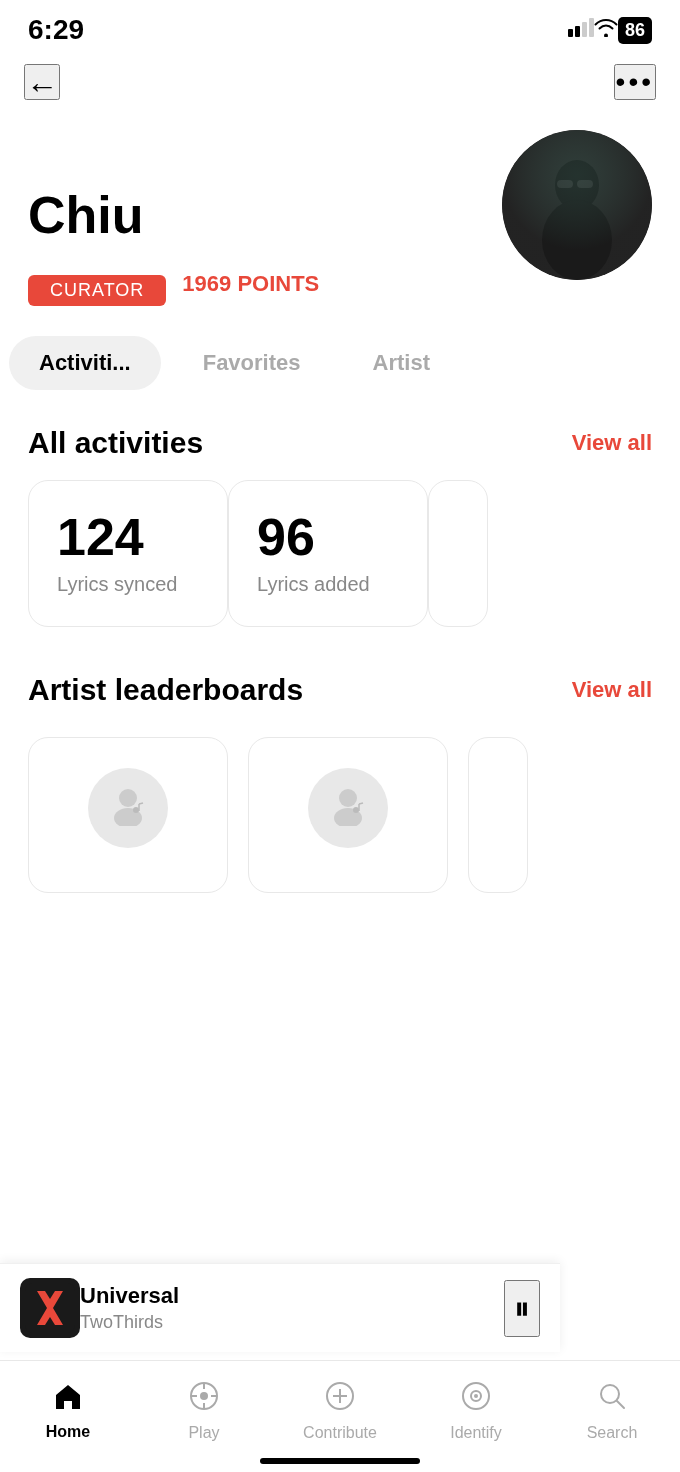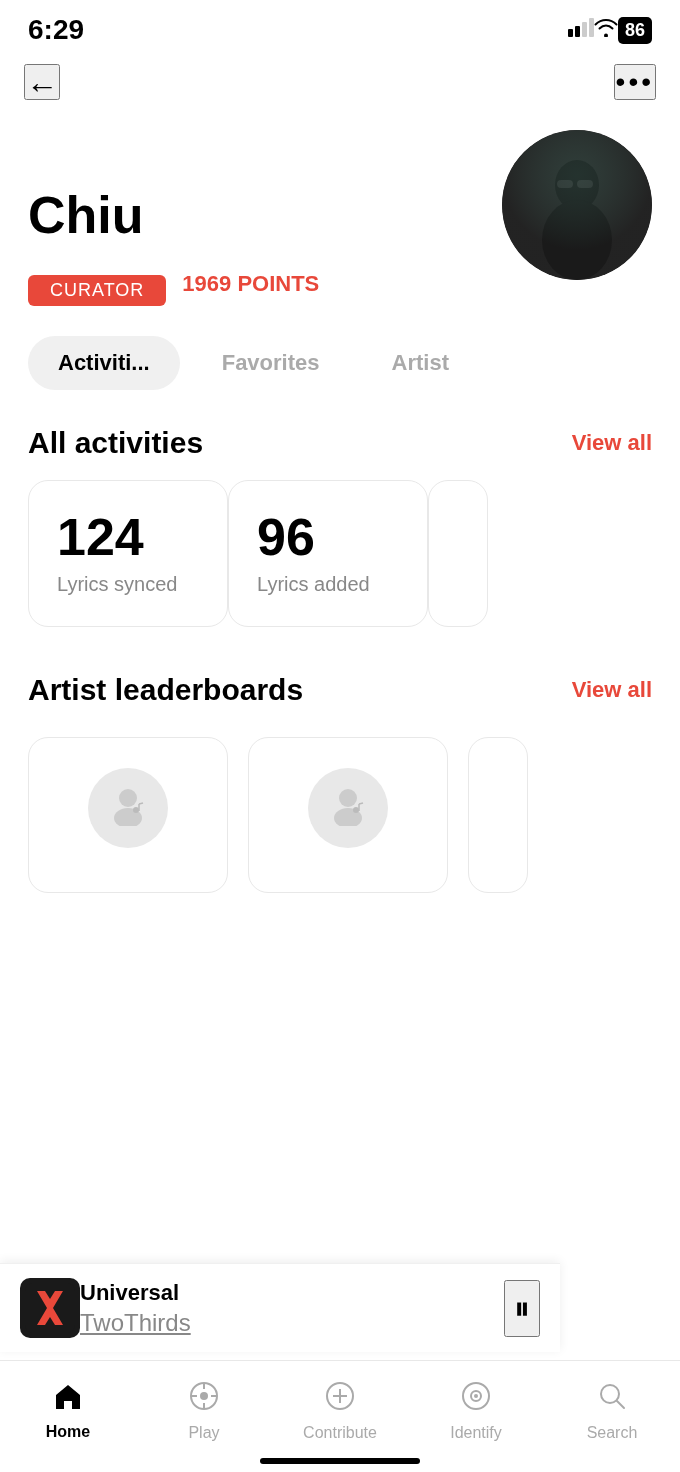--- a/index.html
+++ b/index.html
@@ -110,21 +110,21 @@
     .avatar-svg {
       width: 150px;
       height: 150px;
       border-radius: 50%;
     }
 
     
     .tabs-row {
       display: flex;
       align-items: center;
-      padding: 10px 28px 20px;
+      padding: 10px 9px 20px;
       gap: 12px;
     }
     .tab {
       padding: 14px 30px;
       border-radius: 50px;
       font-size: 22px;
       font-weight: 600;
       cursor: pointer;
       color: #aaa;
       background: transparent;
@@ -261,24 +261,23 @@
     }
     .now-playing-info {
       flex: 1;
     }
     .now-playing-title {
       font-size: 22px;
       font-weight: 700;
       color: #000;
     }
     .now-playing-artist {
-      font-size: 24px;
+      font-size: 18px;
       color: #888;
       margin-top: 3px;
-      text-decoration: underline;
     }
     .now-playing-pause {
       font-size: 32px;
       color: #000;
       cursor: pointer;
       padding: 8px;
     }
 
     
     .bottom-nav {

